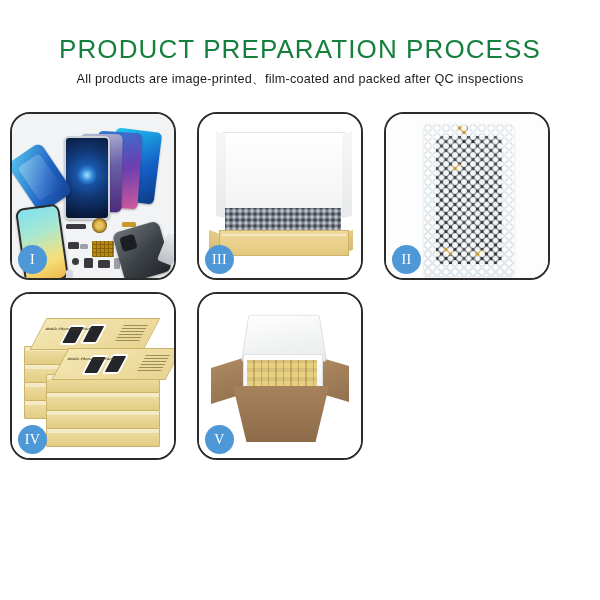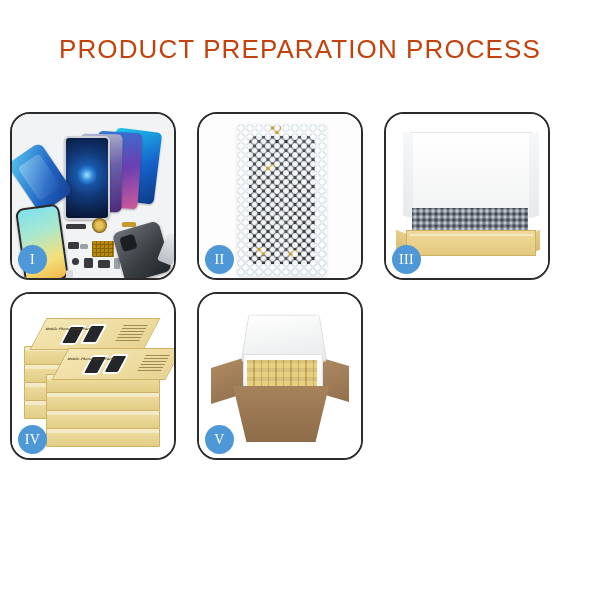--- a/index.html
+++ b/index.html
@@ -26,21 +26,21 @@
     position: absolute;
     left: 0;
     top: 34px;
     width: 600px;
     text-align: center;
   }
   .title {
     font-size: 26px;
     font-weight: 400;
     letter-spacing: 1.1px;
-    color: #c2410c;
+    color: #15803d;
     line-height: 30px;
     white-space: nowrap;
   }
   .subtitle {
     margin-top: 7px;
     font-size: 12.6px;
     font-weight: 400;
     letter-spacing: 0.25px;
     color: #1a1a1a;
     line-height: 16px;
@@ -257,20 +257,21 @@
   .c6-tab.t1 { left:46px; top:66px; }
   .c6-tab.t2 { left:46px; top:118px; }
 </style>
 </head>
 <body>
 
 <div id="page">
 
   <div class="header">
     <div class="title">PRODUCT PREPARATION PROCESS</div>
+    <div class="subtitle">All products are image-printed、film-coated and packed after QC inspections</div>
   </div>
 
   <div class="grid">
 
     <div class="panel">
       <div class="panel-inner">
         <div class="p1-bg"></div>
         <div class="ph ph-a"></div>
         <div class="ph ph-b"></div>
         <div class="ph ph-c"></div>
@@ -294,49 +295,49 @@
           <div class="pt light" style="left:0px;top:50px;width:7px;height:8px;"></div>
         </div>
         <div class="backplate"></div>
         <div class="tool"></div>
       </div>
       <div class="badge">I</div>
     </div>
 
     <div class="panel">
       <div class="panel-inner">
+        <div class="p3-bg"></div>
+        <div class="box3-lid"></div>
+        <div class="box3-foam"></div>
+        <div class="box3-left"></div>
+        <div class="box3-right"></div>
+        <div class="box3-base"></div>
+      </div>
+      <div class="badge">III</div>
+    </div>
+
+    <div class="panel">
+      <div class="panel-inner">
         <div class="p2-bg"></div>
         <div class="bubble-pack">
           <div class="inner-screen">
             <div class="flexcable"></div>
           </div>
           <div class="conn c1"></div>
           <div class="conn c2"></div>
           <div class="conn c3"></div>
           <div class="seal"></div>
           <div class="bubbles"></div>
         </div>
       </div>
       <div class="badge">II</div>
     </div>
 
     <div class="panel">
       <div class="panel-inner">
-        <div class="p3-bg"></div>
-        <div class="box3-lid"></div>
-        <div class="box3-foam"></div>
-        <div class="box3-left"></div>
-        <div class="box3-right"></div>
-        <div class="box3-base"></div>
-      </div>
-      <div class="badge">III</div>
-    </div>
-
-    <div class="panel">
-      <div class="panel-inner">
         <div class="p4-bg"></div>
         <div class="stack">
 
           <div class="sbox" style="left:0; top:34px;">
               <div class="edge"></div>
             </div>
           <div class="sbox" style="left:0; top:52px;">
               <div class="edge"></div>
             </div>
           <div class="sbox" style="left:0; top:70px;">

